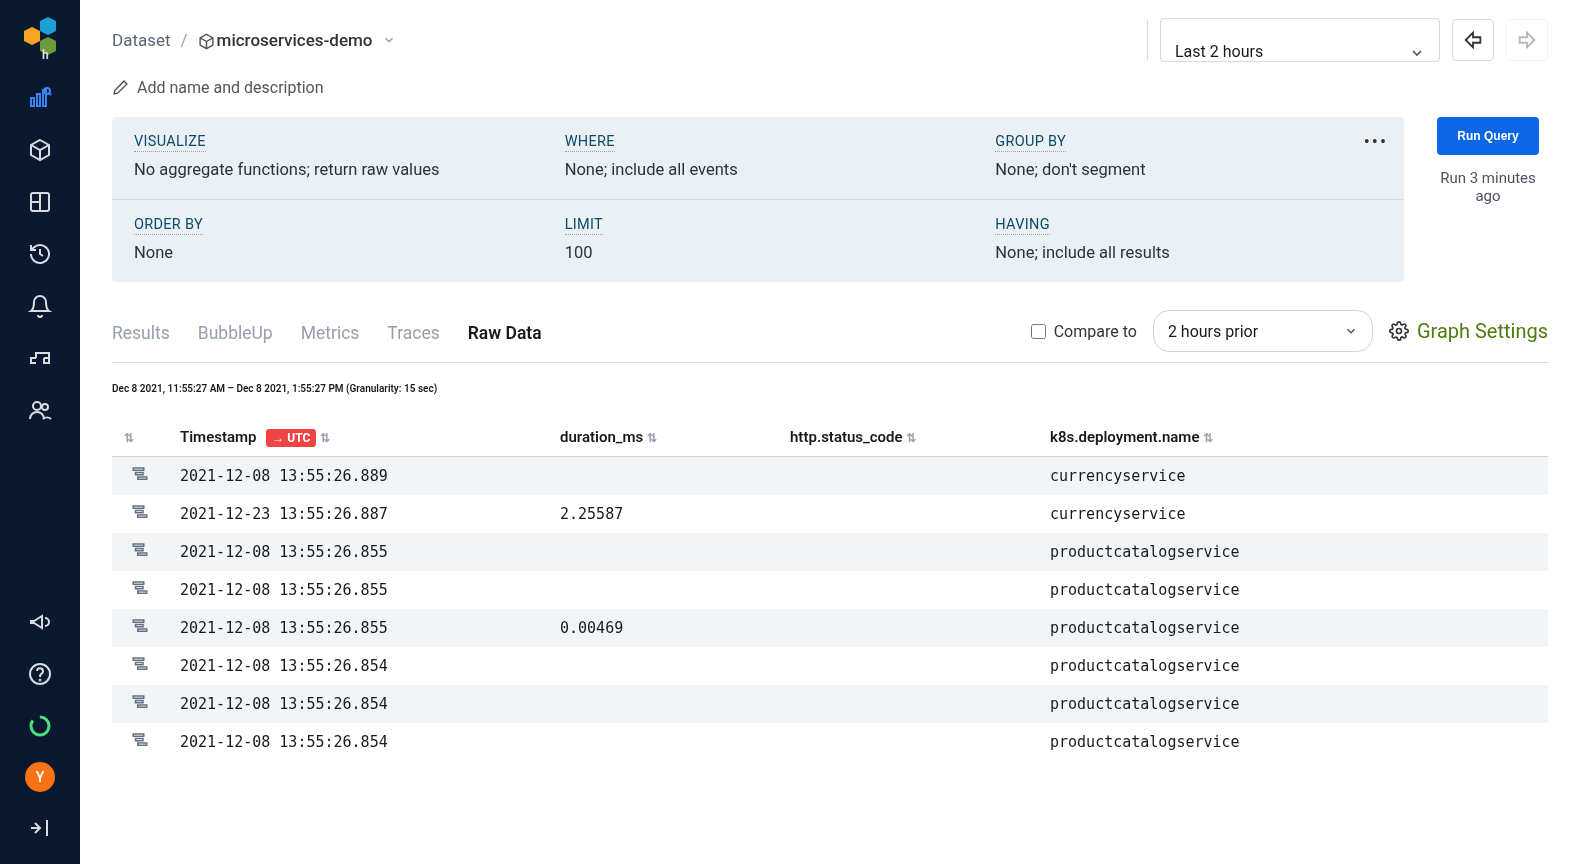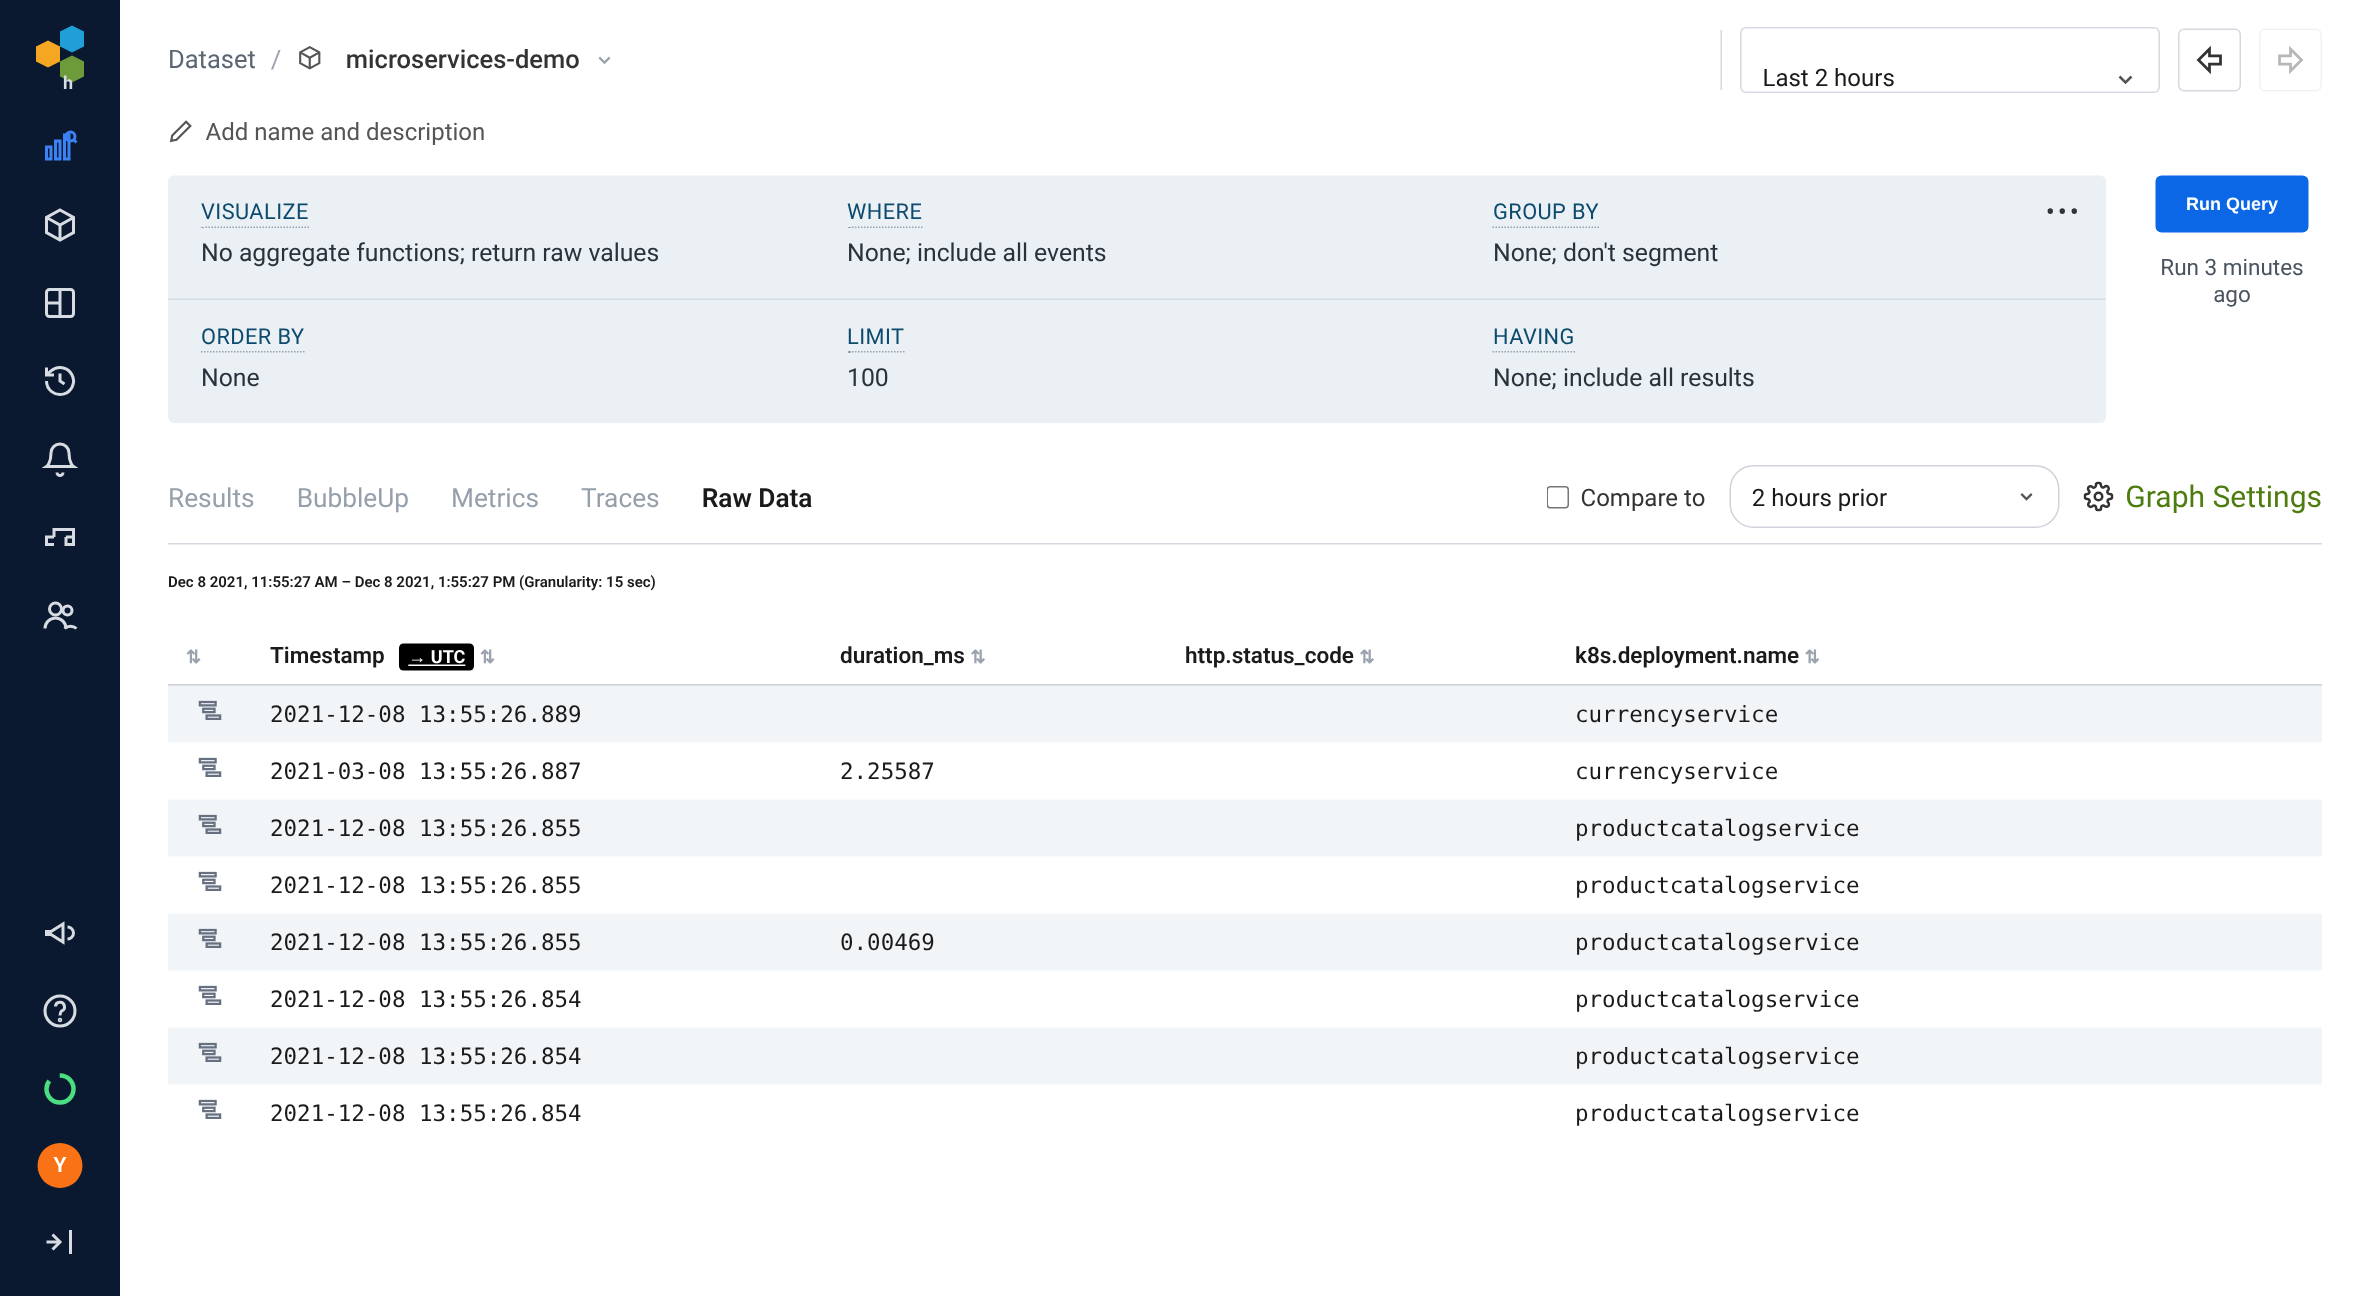--- a/index.html
+++ b/index.html
@@ -17,21 +17,21 @@
 .avatar { width: 30px; height: 30px; border-radius: 50%; background: #f97316; color: #fff; font-weight: 600; display: flex; align-items: center; justify-content: center; font-size: 14px; margin-top:8px;}
 
 
 .main { flex: 1; padding: 18px 32px; overflow-y: auto; }
 
 
 .header-row { display: flex; align-items: center; justify-content: space-between; margin-bottom: 10px; }
 .breadcrumb { display: flex; align-items: center; gap: 10px; font-size: 17px; color: #4a5460; }
 .bc-dataset { color: #5a6673; }
 .bc-sep { color: #9ba2ae; }
-.bc-item { display: flex; align-items: flex-start; gap: 16px; color: #333; font-weight: 500; }
+.bc-item { display: flex; align-items: flex-end; gap: 2px; color: #333; font-weight: 500; }
 .bc-item svg { width: 17px; height: 17px; stroke: #555; }
 .header-controls { display: flex; align-items: center; gap: 12px; }
 .time-select { border: 1px solid #d5d9df; border-radius: 4px; height: 44px; width: 280px; display: flex; align-items: flex-end; justify-content: space-between; padding: 0 14px; font-size: 16px; cursor: pointer; }
 .arrow-btn { width: 42px; height: 42px; border: 1px solid #d5d9df; border-radius: 4px; display: flex; align-items: center; justify-content: center; cursor: pointer; }
 .arrow-btn.disabled { opacity: 0.35; cursor: default; }
 .vbar { width: 1px; height: 40px; background: #d5d9df; }
 
 
 .add-name { display: flex; align-items: center; gap: 8px; color: #555; font-size: 16px; margin: 16px 0 20px 0; cursor: pointer; }
 .add-name svg { width: 17px; height: 17px; }
@@ -62,21 +62,21 @@
 
 
 .range-label { font-size: 10px; font-weight: 600; margin: 20px 0 24px 0; }
 
 
 .tbl { width: 100%; border-collapse: collapse; }
 .tbl th { text-align: left; font-weight: 600; font-size: 15px; padding: 10px 12px; border-bottom: 1px solid #cfd4dc; white-space: nowrap; }
 .tbl td { padding: 8px 12px; font-family: ui-monospace, "SF Mono", Menlo, Consolas, monospace; font-size: 15px; }
 .tbl tbody tr:nth-child(odd) { background: #f2f5f7; }
 .tbl .sort-ic { color: #9aa3ad; font-size: 12px; display:inline-block; vertical-align: middle; }
-.utc-badge { background: #000000; color: #fff; font-size: 12px; font-weight: 700; padding: 2px 6px; border-radius: 3px; margin-left: 6px; vertical-align: middle; text-decoration: underline; }
+.utc-badge { background: #ef4444; color: #fff; font-size: 12px; font-weight: 700; padding: 2px 6px; border-radius: 3px; margin-left: 6px; vertical-align: middle; }
 .trace-ic { width: 18px; height: 18px; color: #667080; }
 .col-timestamp{ width:380px;}
 .col-dur{ width:230px;}
 .col-status{width:260px;}
 .col-dep{}
 .col-ctrl{ width:56px; text-align:center;}
 </style>
 </head>
 <body>
 
@@ -317,21 +317,21 @@
             <td></td>
             <td></td>
             <td>currencyservice</td>
           </tr>
           <tr>
             <td class="col-ctrl"><svg class="trace-ic" viewBox="0 0 24 24" fill="none" stroke="currentColor" stroke-width="2">
                 <rect x="3" y="4" width="14" height="3"></rect>
                 <rect x="6" y="10" width="10" height="3"></rect>
                 <rect x="9" y="16" width="12" height="3"></rect>
               </svg></td>
-            <td>2021-03-08 13:55:26.887</td>
+            <td>2021-12-23 13:55:26.887</td>
             <td>2.25587</td>
             <td></td>
             <td>currencyservice</td>
           </tr>
           <tr>
             <td class="col-ctrl"><svg class="trace-ic" viewBox="0 0 24 24" fill="none" stroke="currentColor" stroke-width="2">
                 <rect x="3" y="4" width="14" height="3"></rect>
                 <rect x="6" y="10" width="10" height="3"></rect>
                 <rect x="9" y="16" width="12" height="3"></rect>
               </svg></td>

